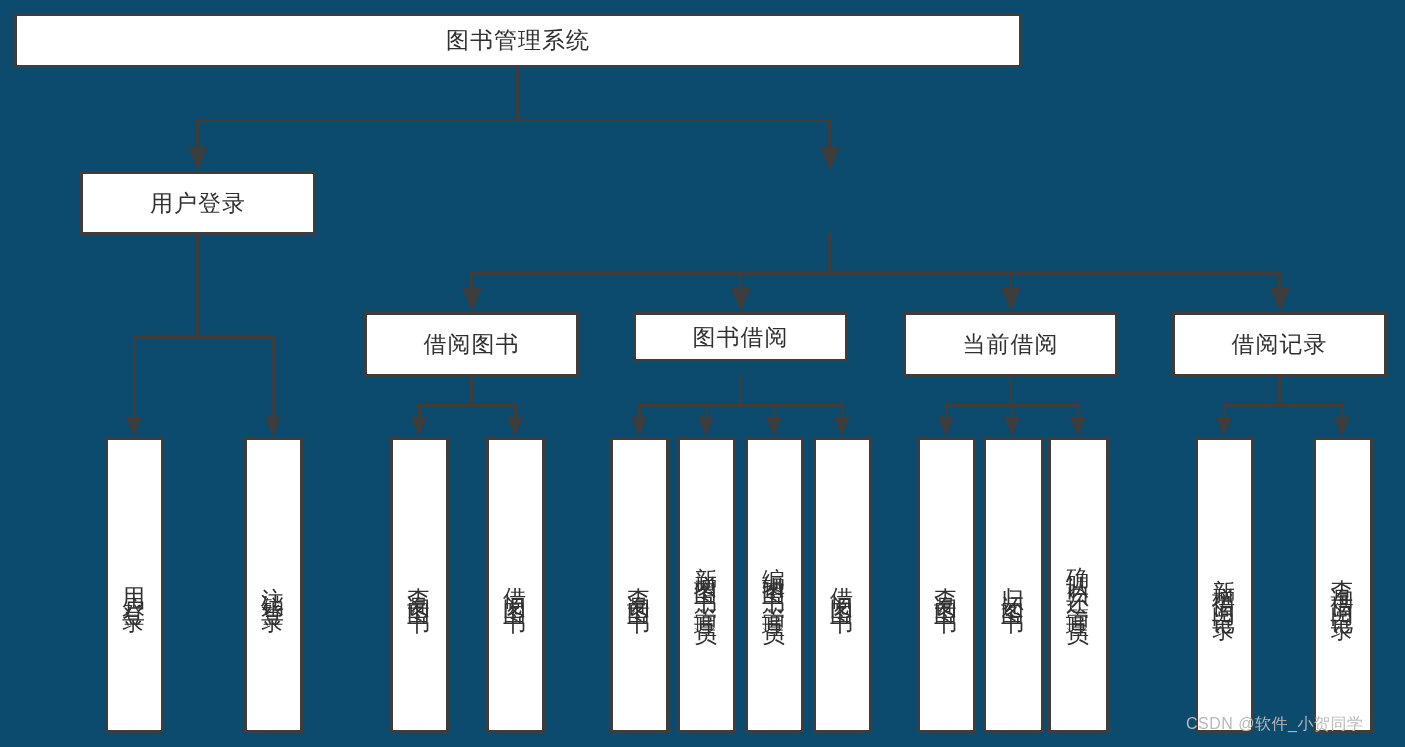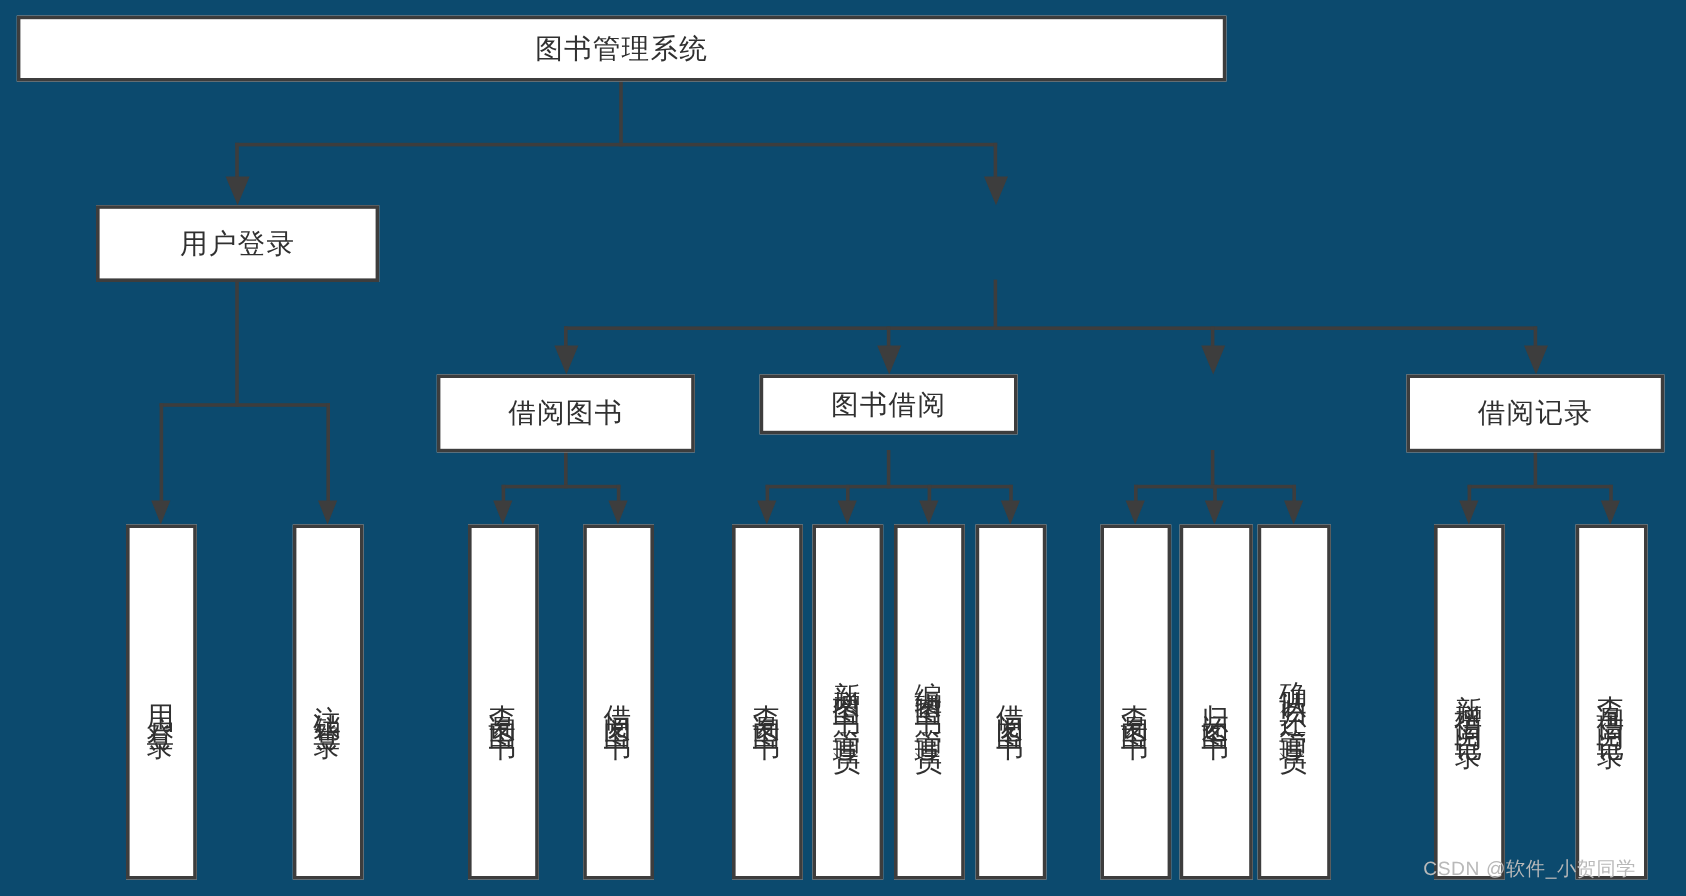--- a/index.html
+++ b/index.html
@@ -139,20 +139,23 @@
   <div class="box b-user">
     <span>用户登录</span>
   </div>
 
   <div class="box b-l3-0">
     <span>借阅图书</span>
   </div>
   <div class="box b-l3-1">
     <span>图书借阅</span>
   </div>
+  <div class="box b-l3-2">
+    <span>当前借阅</span>
+  </div>
   <div class="box b-l3-3">
     <span>借阅记录</span>
   </div>
 
   <div class="box leaf lf-0">
     <span class="vbox">用户登录</span>
   </div>
   <div class="box leaf lf-1">
     <span class="vbox">注销登录</span>
   </div>

